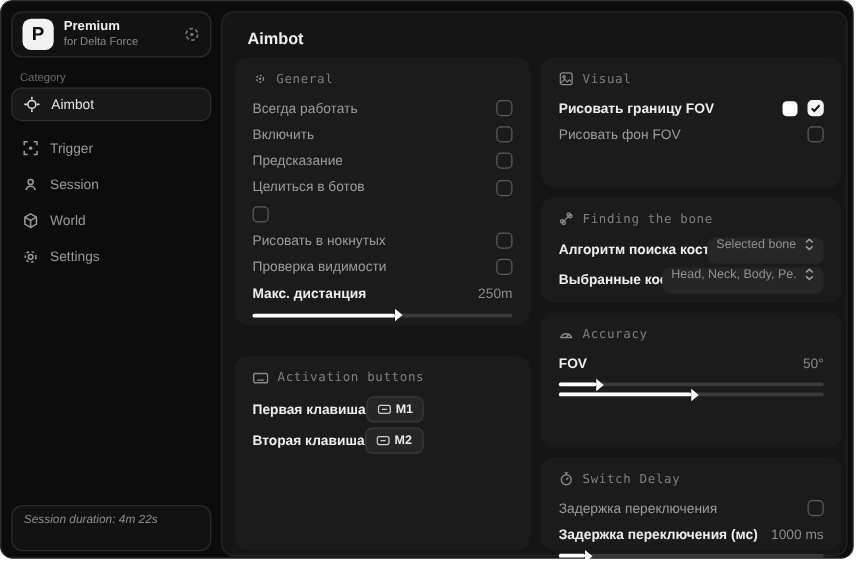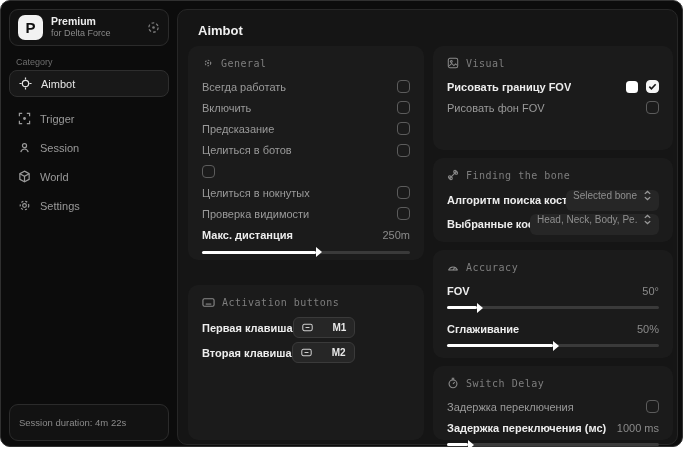--- a/index.html
+++ b/index.html
@@ -16,21 +16,21 @@
   .premium-title{color:#ececec;font-size:10.5px;font-weight:bold;}
   .premium-sub{color:#8a8a8a;font-size:9px;margin-top:1px;}
   .icon-btn{color:#7a7a7a;display:flex;align-items:center;}
   .category-label{position:absolute;left:15px;top:56px;color:#6d6d6d;font-size:9px;}
   .nav{position:absolute;left:8px;top:69px;width:160px;}
   .nav-item{display:flex;align-items:center;gap:9px;height:27px;padding:0 9px;border-radius:8px;
     color:#9a9a9a;font-size:11px;box-sizing:border-box;margin-bottom:2px;}
   .nav-item.active{border:1px solid #2e2e2e;background:#181818;color:#e4e4e4;margin-bottom:8px;}
   .nav-item .ic{display:flex;align-items:center;color:inherit;}
   .session-card{position:absolute;left:8px;bottom:5px;width:160px;height:37px;border:1px solid #2b2b2b;
-    border-radius:9px;box-sizing:border-box;display:flex;align-items:center;padding:5px 9px;background:#121212;}
+    border-radius:9px;box-sizing:border-box;display:flex;align-items:flex-start;padding:5px 9px;background:#121212;font-style:italic;}
   .session-card span{color:#8b8b8b;font-size:9.5px;}
   
   .panel{position:absolute;left:176px;top:8px;width:501px;height:436px;background:#151515;
     border:1px solid #272727;border-radius:10px;box-sizing:border-box;}
   .page-title{position:absolute;left:20px;top:13px;color:#f0f0f0;font-size:13px;font-weight:bold;}
   .card{position:absolute;background:#1b1b1b;border-radius:10px;box-sizing:border-box;padding:9px 14px;}
   .c-general{left:10px;top:36px;width:236px;height:214px;}
   .c-activation{left:10px;top:275px;width:236px;height:155px;}
   .c-visual{left:255px;top:36px;width:240px;height:104px;}
   .c-bone{left:255px;top:148px;width:240px;height:84px;}
@@ -49,21 +49,21 @@
     flex:0 0 auto;display:flex;align-items:center;justify-content:center;background:transparent;}
   .checkbox.checked{background:#f5f5f5;border-color:#f5f5f5;color:#151515;}
   .ctrls{display:flex;align-items:center;gap:8px;flex:0 0 auto;}
   .swatch{width:12px;height:12px;border-radius:3.5px;background:#ffffff;flex:0 0 auto;}
   
   .slider{position:relative;height:3px;border-radius:2px;background:#3a3a3a;margin-top:5px;}
   .slider-fill{position:absolute;left:0;top:0;height:3px;border-radius:2px;background:#ffffff;}
   .slider-fill::after{content:"";position:absolute;right:-6px;top:-3.5px;width:0;height:0;
     border-left:6px solid #ffffff;border-top:5px solid transparent;border-bottom:5px solid transparent;}
   
-  .key-pill{display:flex;align-items:center;gap:20px;height:19px;padding:0 8px;border-radius:6px;
+  .key-pill{display:flex;align-items:center;gap:4px;height:19px;padding:0 8px;border-radius:6px;
     background:#262626;border:1px solid #3a3a3a;color:#e8e8e8;font-size:10px;font-weight:bold;}
   .key-pill .ic{display:flex;color:#cfcfcf;}
   
   .select-pill{display:flex;align-items:flex-start;gap:6px;height:21px;padding:0 7px;border-radius:6px;
     background:#262626;color:#8f8f8f;font-size:10px;max-width:126px;flex:0 0 auto;}
   .select-pill .txt{white-space:nowrap;overflow:hidden;max-width:100px;}
   .select-pill .ic{display:flex;color:#9a9a9a;}
   svg{display:block;}
 </style>
 </head>
@@ -168,21 +168,21 @@
         <span class="checkbox"></span>
       </div>
       <div class="row">
         <span class="lbl">Целиться в ботов</span>
         <span class="checkbox"></span>
       </div>
       <div class="row">
         <span class="checkbox"></span>
       </div>
       <div class="row">
-        <span class="lbl">Целиться в нокнутых</span>
+        <span class="lbl">Рисовать в нокнутых</span>
         <span class="checkbox"></span>
       </div>
       <div class="row">
         <span class="lbl">Проверка видимости</span>
         <span class="checkbox"></span>
       </div>
       <div class="row">
         <span class="lbl em">Макс. дистанция</span>
         <span class="val">250m</span>
       </div>
@@ -305,24 +305,20 @@
         </span>
         <span>Accuracy</span>
       </div>
       <div class="row">
         <span class="lbl em">FOV</span>
         <span class="val">50°</span>
       </div>
       <div class="slider">
         <div class="slider-fill" style="width: 14%;"></div>
       </div>
-      <div class="row" style="margin-top:9px">
-        <span class="lbl em">Сглаживание</span>
-        <span class="val">50%</span>
-      </div>
       <div class="slider">
         <div class="slider-fill" style="width: 50%;"></div>
       </div>
     </section>
 
     <section class="card c-switch">
       <div class="sec-head">
         <span class="ic">
           <svg width="12" height="12" viewBox="0 0 14 14" fill="none" stroke="currentColor" stroke-width="1.3">
             <circle cx="7" cy="8" r="4.6"></circle>

